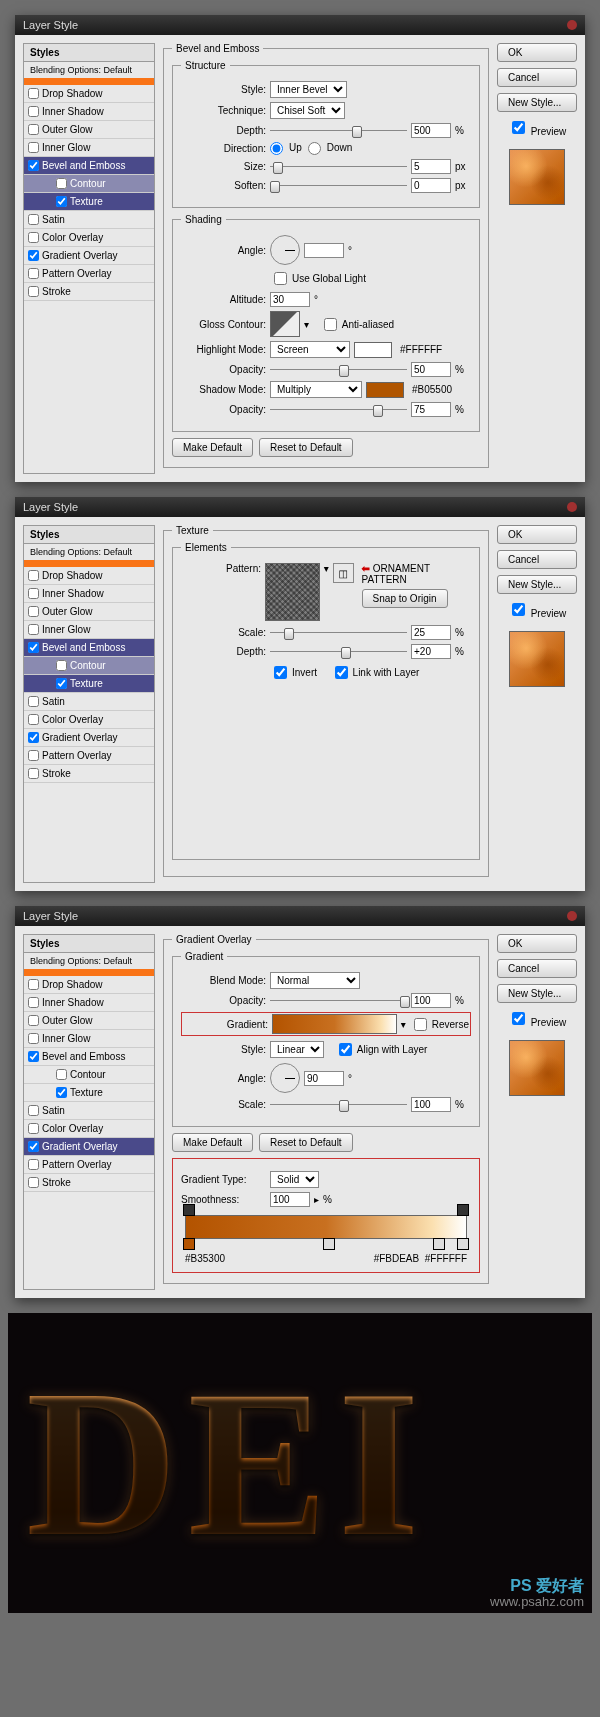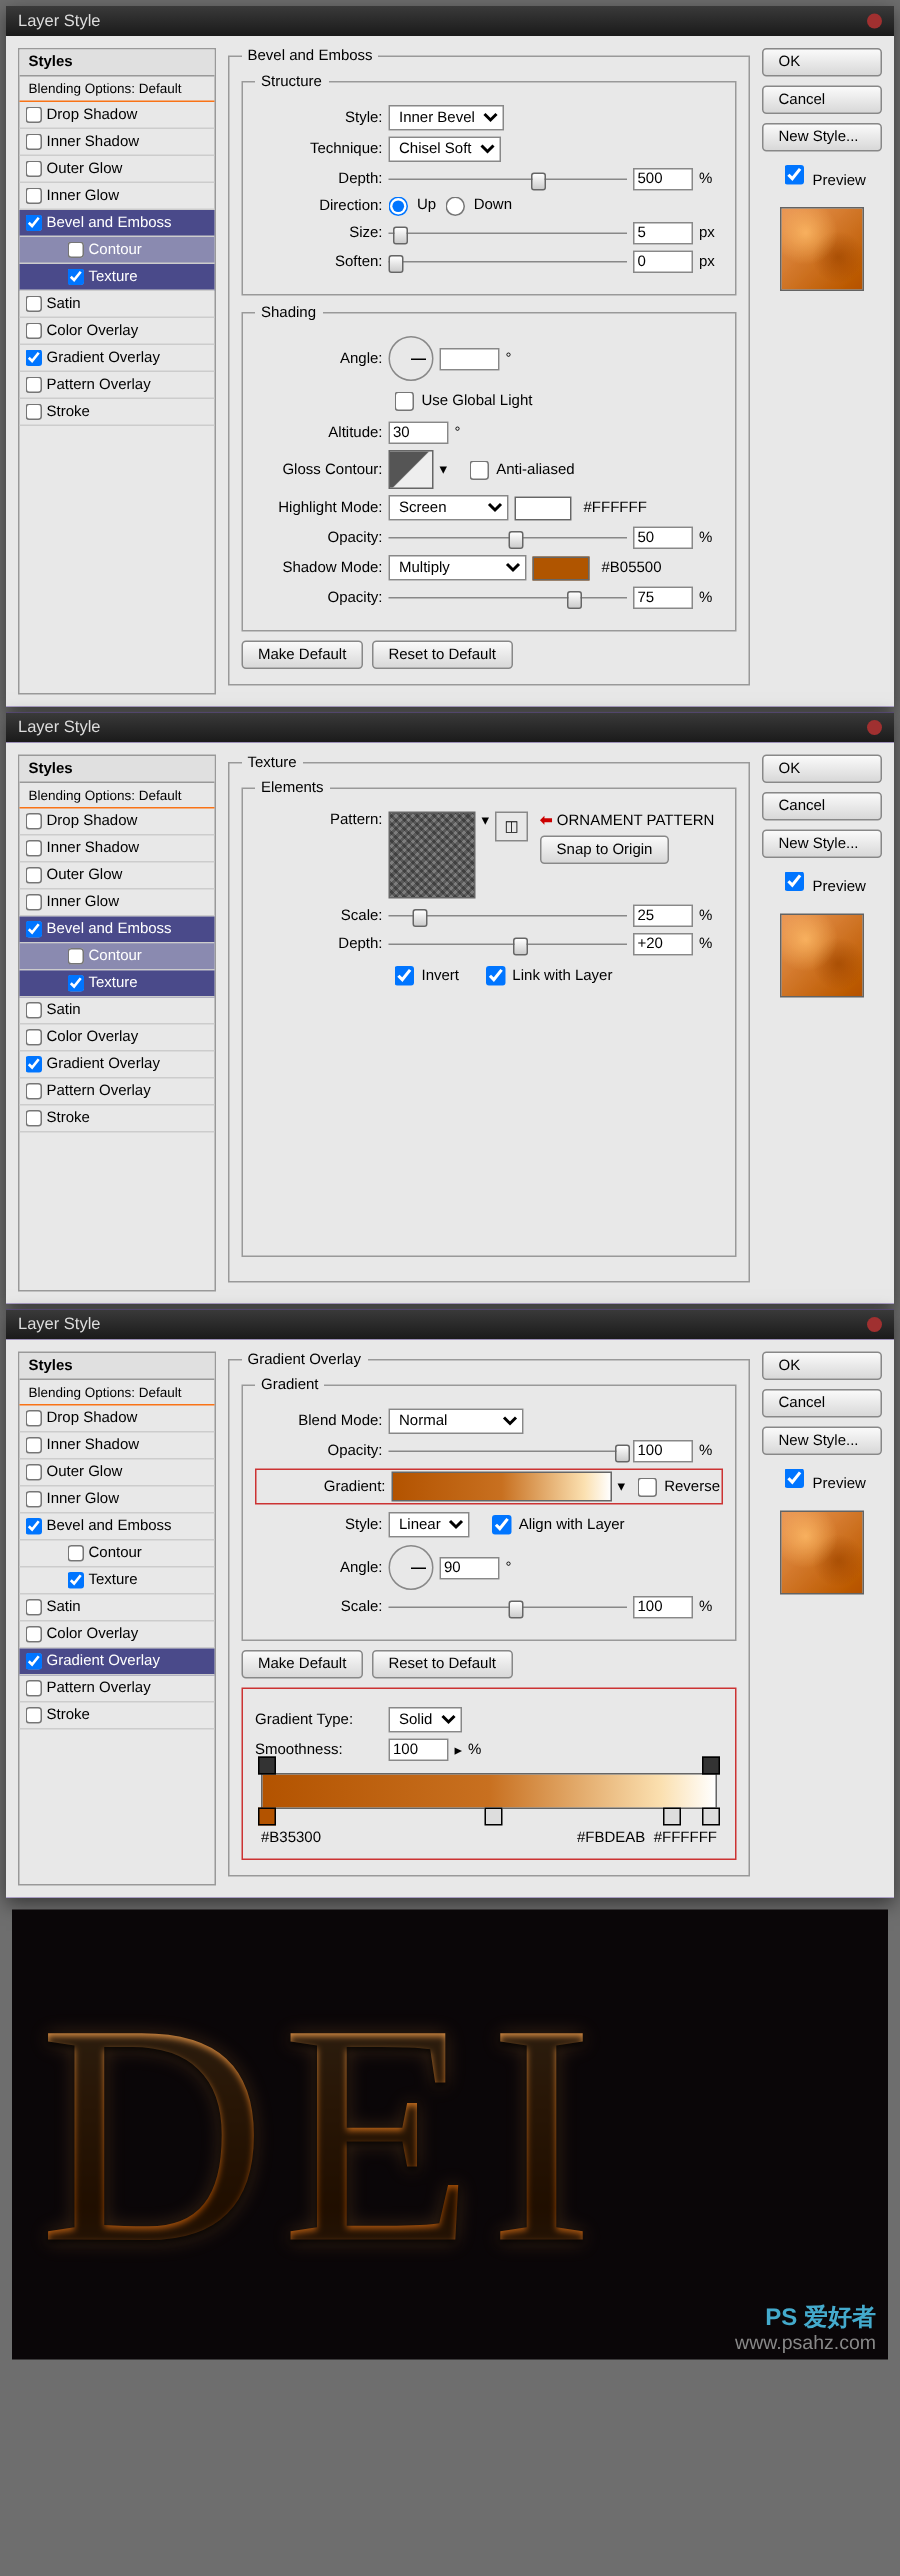--- a/index.html
+++ b/index.html
@@ -1,22 +1,22 @@
 <!DOCTYPE html>
 <html><head>
 <meta charset="utf-8">
 <style>
 body{margin:0;background:#6e6e6e;font-family:Tahoma,Arial,sans-serif;font-size:10px;color:#000;width:600px}
-.dialog{background:#8b5cf6;margin:4px;box-shadow:0 4px 12px rgba(0,0,0,.5)}
+.dialog{background:#f9a8d4;margin:15px;box-shadow:0 4px 12px rgba(0,0,0,.5)}
 .titlebar{background:linear-gradient(#3a3a3a,#1a1a1a);color:#ddd;padding:4px 8px;font-size:11px;display:flex;justify-content:space-between;align-items:center}
 .titlebar .dot{width:10px;height:10px;border-radius:50%;background:#a03030}
 .dialog-body{background:#e8e8e8;padding:8px;display:flex;gap:8px}
 .styles-panel{width:130px;border:1px solid #999;background:#e8e8e8}
 .styles-header{background:#e0e0e0;padding:3px 6px;font-weight:bold;border-bottom:1px solid #999}
-.blend-opt{padding:3px 6px;font-size:9px;border-bottom:1px solid #f97316}
+.blend-opt{padding:3px 6px;font-size:9px;border-bottom:7px solid #f97316}
 .effect-item{padding:3px 4px;border-bottom:1px solid #ccc;display:flex;align-items:center;gap:3px}
 .effect-item.selected{background:#4a4a8a;color:#fff}
 .effect-item.subselected{background:#8a8ab0;color:#fff}
 .effect-item.sub{padding-left:32px}
 .effect-item input[type=checkbox]{margin:0;width:11px;height:11px}
 .center-panel{flex:1;position:relative}
 fieldset{border:1px solid #999;padding:6px 8px 10px;margin:0 0 6px}
 fieldset legend{font-size:10px;padding:0 4px}
 .row{display:flex;align-items:center;margin:4px 0;gap:4px}
 .row label{width:85px;text-align:right;font-size:10px}
@@ -51,21 +51,21 @@
 .stop-top{top:-11px}
 .stop-bot{bottom:-11px;background:#ddd}
 .stop-top.s1{left:-2px;background:#333}
 .stop-top.s2{right:-2px;background:#333}
 .stop-bot.b1{left:49%}
 .stop-bot.b2{left:88%}
 .stop-bot.b3{right:-2px}
 .stop-bot.b0{left:-2px;background:#b35300}
 .stop-labels{display:flex;justify-content:space-between;font-size:10px;margin:12px 4px 0}
 .result-img{width:584px;height:300px;margin:8px;background:#0a0608;position:relative;overflow:hidden;display:flex;align-items:center;justify-content:flex-start;padding-left:18px;box-sizing:border-box}
-.result-img .letter{font-family:'Times New Roman',serif;font-size:210px;font-weight:normal;background:linear-gradient(180deg,#e8b070 0%,#c87020 40%,#a04800 70%,#d89050 100%);-webkit-background-clip:text;background-clip:text;color:transparent;text-shadow:0 2px 4px rgba(0,0,0,.8);letter-spacing:10px;filter:drop-shadow(0 0 6px rgba(255,170,80,.2))}
+.result-img .letter{font-family:'Times New Roman',serif;font-size:210px;font-weight:bold;background:linear-gradient(180deg,#e8b070 0%,#c87020 40%,#a04800 70%,#d89050 100%);-webkit-background-clip:text;background-clip:text;color:transparent;text-shadow:0 2px 4px rgba(0,0,0,.8);letter-spacing:10px;filter:drop-shadow(0 0 6px rgba(255,170,80,.2))}
 .watermark{position:absolute;right:8px;bottom:4px;color:#888;font-size:13px;text-align:right;line-height:1.1}
 .watermark b{color:#4ac;font-size:16px}
 .hl{border:1px solid #c33;padding:1px}
 .sel{background:#3060c0;color:#fff}
 </style>
 </head>
 <body>
 
 <div class="dialog">
  <div class="titlebar">

